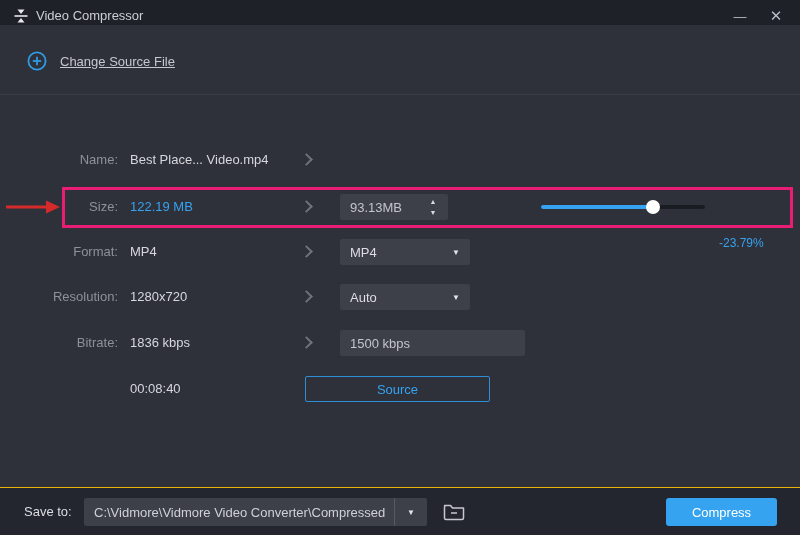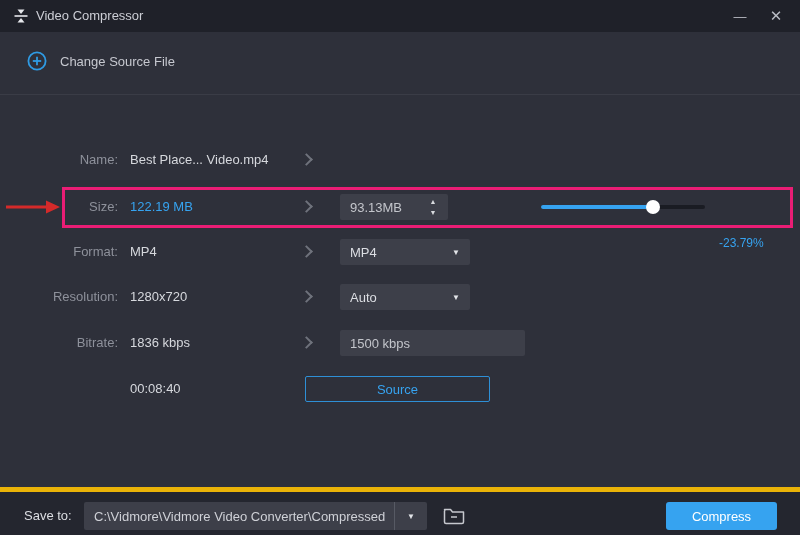--- a/index.html
+++ b/index.html
@@ -1,31 +1,31 @@
 <!DOCTYPE html>
 <html><head>
 <meta charset="utf-8">
 <style>
   * { margin:0; padding:0; box-sizing:border-box; }
   html,body { background:#17181d; }
   body { font-family:"Liberation Sans", sans-serif; }
   .app { position:relative; width:800px; height:535px; background:#2e303a; overflow:hidden; }
 
   
-  .titlebar { position:absolute; left:0; top:0; width:800px; height:32px; background:#1f2129; }
+  .titlebar { position:absolute; left:0; top:0; width:800px; height:25px; background:#1f2129; }
   .titlebar .app-icon { position:absolute; left:13px; top:8px; width:16px; height:16px; }
   .titlebar .win-title { position:absolute; left:36px; top:0; line-height:32px; font-size:13px; color:#ccced5; }
   .win-btn { position:absolute; top:0; width:36px; height:32px; display:flex; align-items:center; justify-content:center; color:#b9bcc4; cursor:pointer; }
   .win-btn.min { right:42px; font-size:13px; }
   .win-btn.cls { right:6px; font-size:15px; }
 
   
   .header { position:absolute; left:0; top:32px; width:800px; height:63px; background:#2e303a; border-bottom:1px solid #3a3c46; }
   .change-src { position:absolute; left:27px; top:19px; display:flex; align-items:center; gap:13px; cursor:pointer; }
-  .change-src .lbl { font-size:13px; color:#c6c8cf; }
+  .change-src .lbl { font-size:13px; color:#c6c8cf;text-decoration:underline; }
 
   
   .content { position:absolute; left:0; top:95px; width:800px; height:392px; }
   .row { position:absolute; left:0; width:800px; height:26px; }
   .row-label { position:absolute; left:0; top:0; width:118px; text-align:right; font-size:13px; color:#8e919b; line-height:26px; }
   .row-source { position:absolute; left:130px; top:0; font-size:13px; color:#d6d8dd; line-height:26px; }
   .row-source.blue { color:#36a3f0; }
   .chev { position:absolute; left:302px; top:8px; width:9px; height:9px; border-top:2px solid #6f727c; border-right:2px solid #6f727c; transform:rotate(45deg); }
 
   .field { position:absolute; top:0; height:26px; background:#3d3f49; border-radius:2px; }
@@ -53,21 +53,21 @@
   .pct { position:absolute; left:719px; top:0; font-size:12px; color:#36a3f0; line-height:26px;margin-top:36px; }
 
   
   .preview-btn { position:absolute; left:305px; top:0; width:185px; height:26px; border:1px solid #2e8fd6; border-radius:2px; background:transparent; color:#36a3f0; font-size:13px; font-family:"Liberation Sans", sans-serif; cursor:pointer; }
 
   
   .hl-rect { position:absolute; left:62px; top:187px; width:731px; height:41px; border:3px solid #ea1d75; pointer-events:none; }
   .hl-arrow { position:absolute; left:5px; top:199px; pointer-events:none; }
 
   
-  .bottombar { position:absolute; left:0; top:487px; width:800px; height:48px; background:#24262f; border-top:5px solid #eab308; }
+  .bottombar { position:absolute; left:0; top:487px; width:800px; height:48px; background:#24262f; border-top:1px solid #eab308; }
   .saveto-lbl { position:absolute; left:24px; top:0; line-height:47px; font-size:13px; color:#dcdee3; }
   .path-select { position:absolute; left:84px; top:10px; width:343px; height:28px; background:#3d3f49; border-radius:2px; display:flex; align-items:center; cursor:pointer; }
   .path-select .path-txt { flex:1; padding:0 8px 0 10px; font-size:13px; color:#cfd1d7; white-space:nowrap; overflow:hidden; }
   .path-select .vsep { width:1px; height:28px; background:#575a64; }
   .path-select .dd-icon { width:32px; text-align:center; font-size:8px; color:#e2e4e8; }
   .folder-btn { position:absolute; left:437px; top:10px; width:34px; height:28px; display:flex; align-items:center; justify-content:center; cursor:pointer; }
   .compress-btn { position:absolute; left:666px; top:10px; width:111px; height:28px; background:#36a3f0; border:none; border-radius:3px; color:#ffffff; font-size:13px; font-family:"Liberation Sans", sans-serif; cursor:pointer; }
 </style>
 </head>
 <body>

